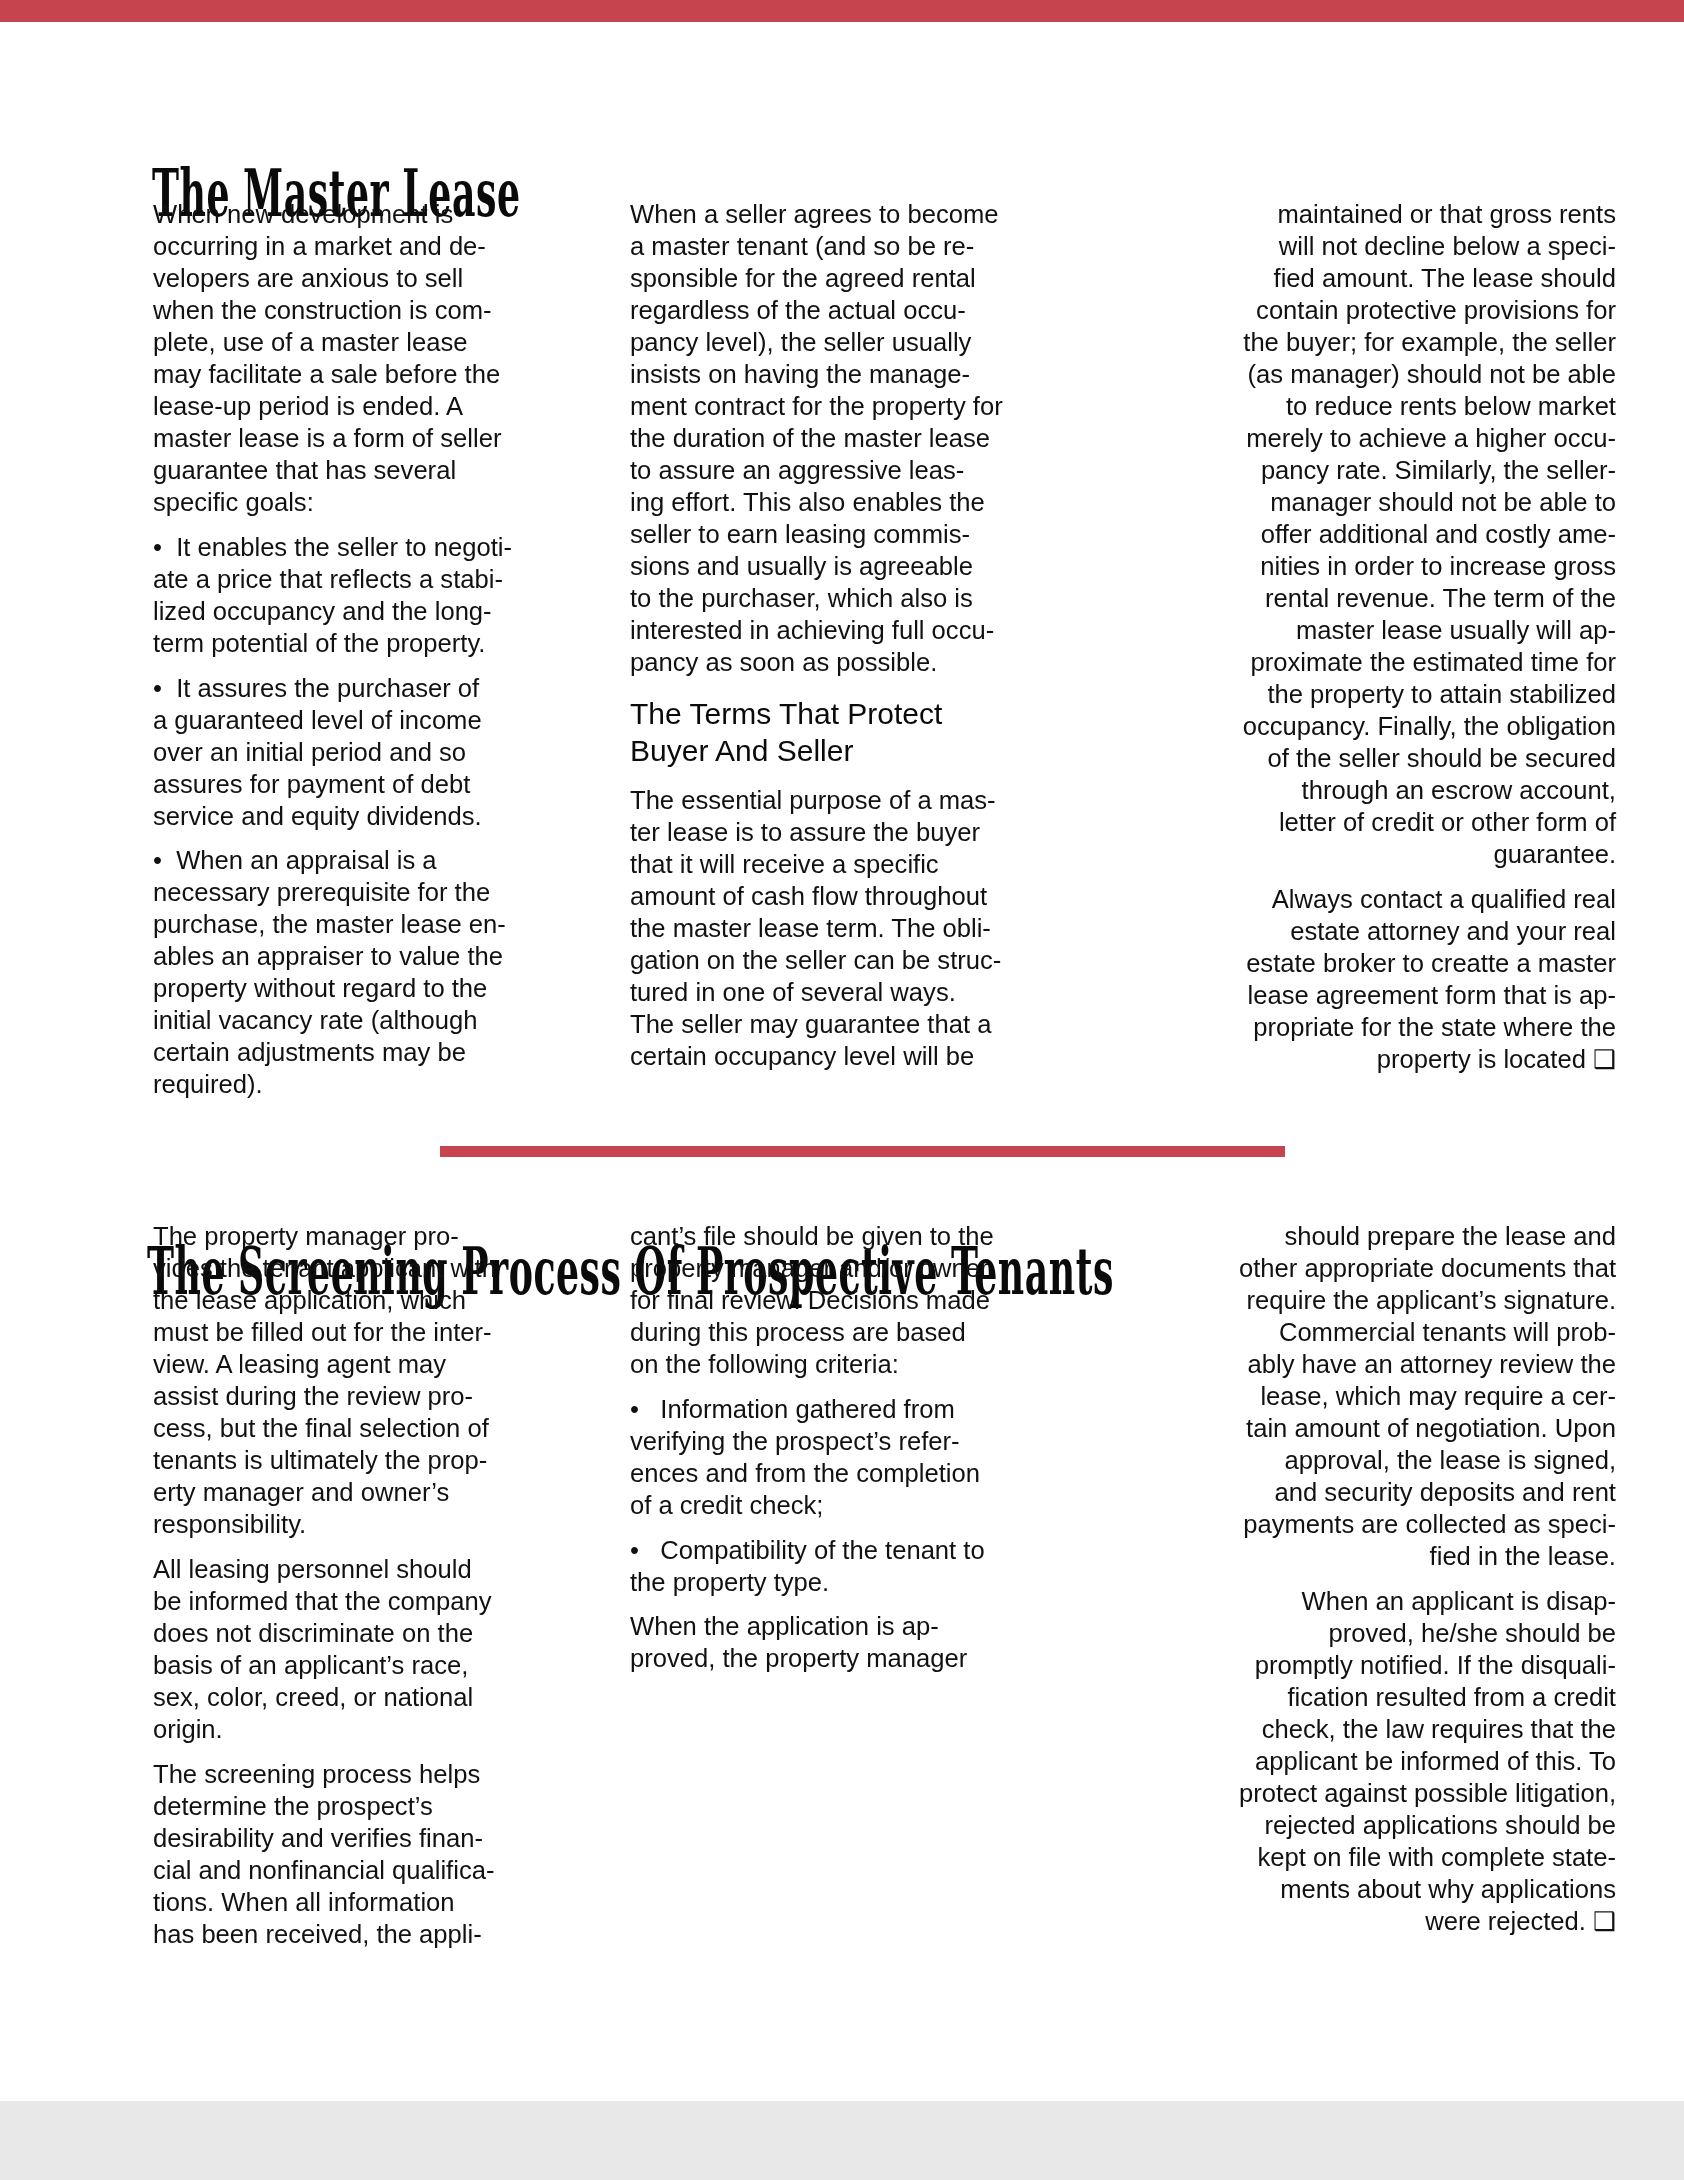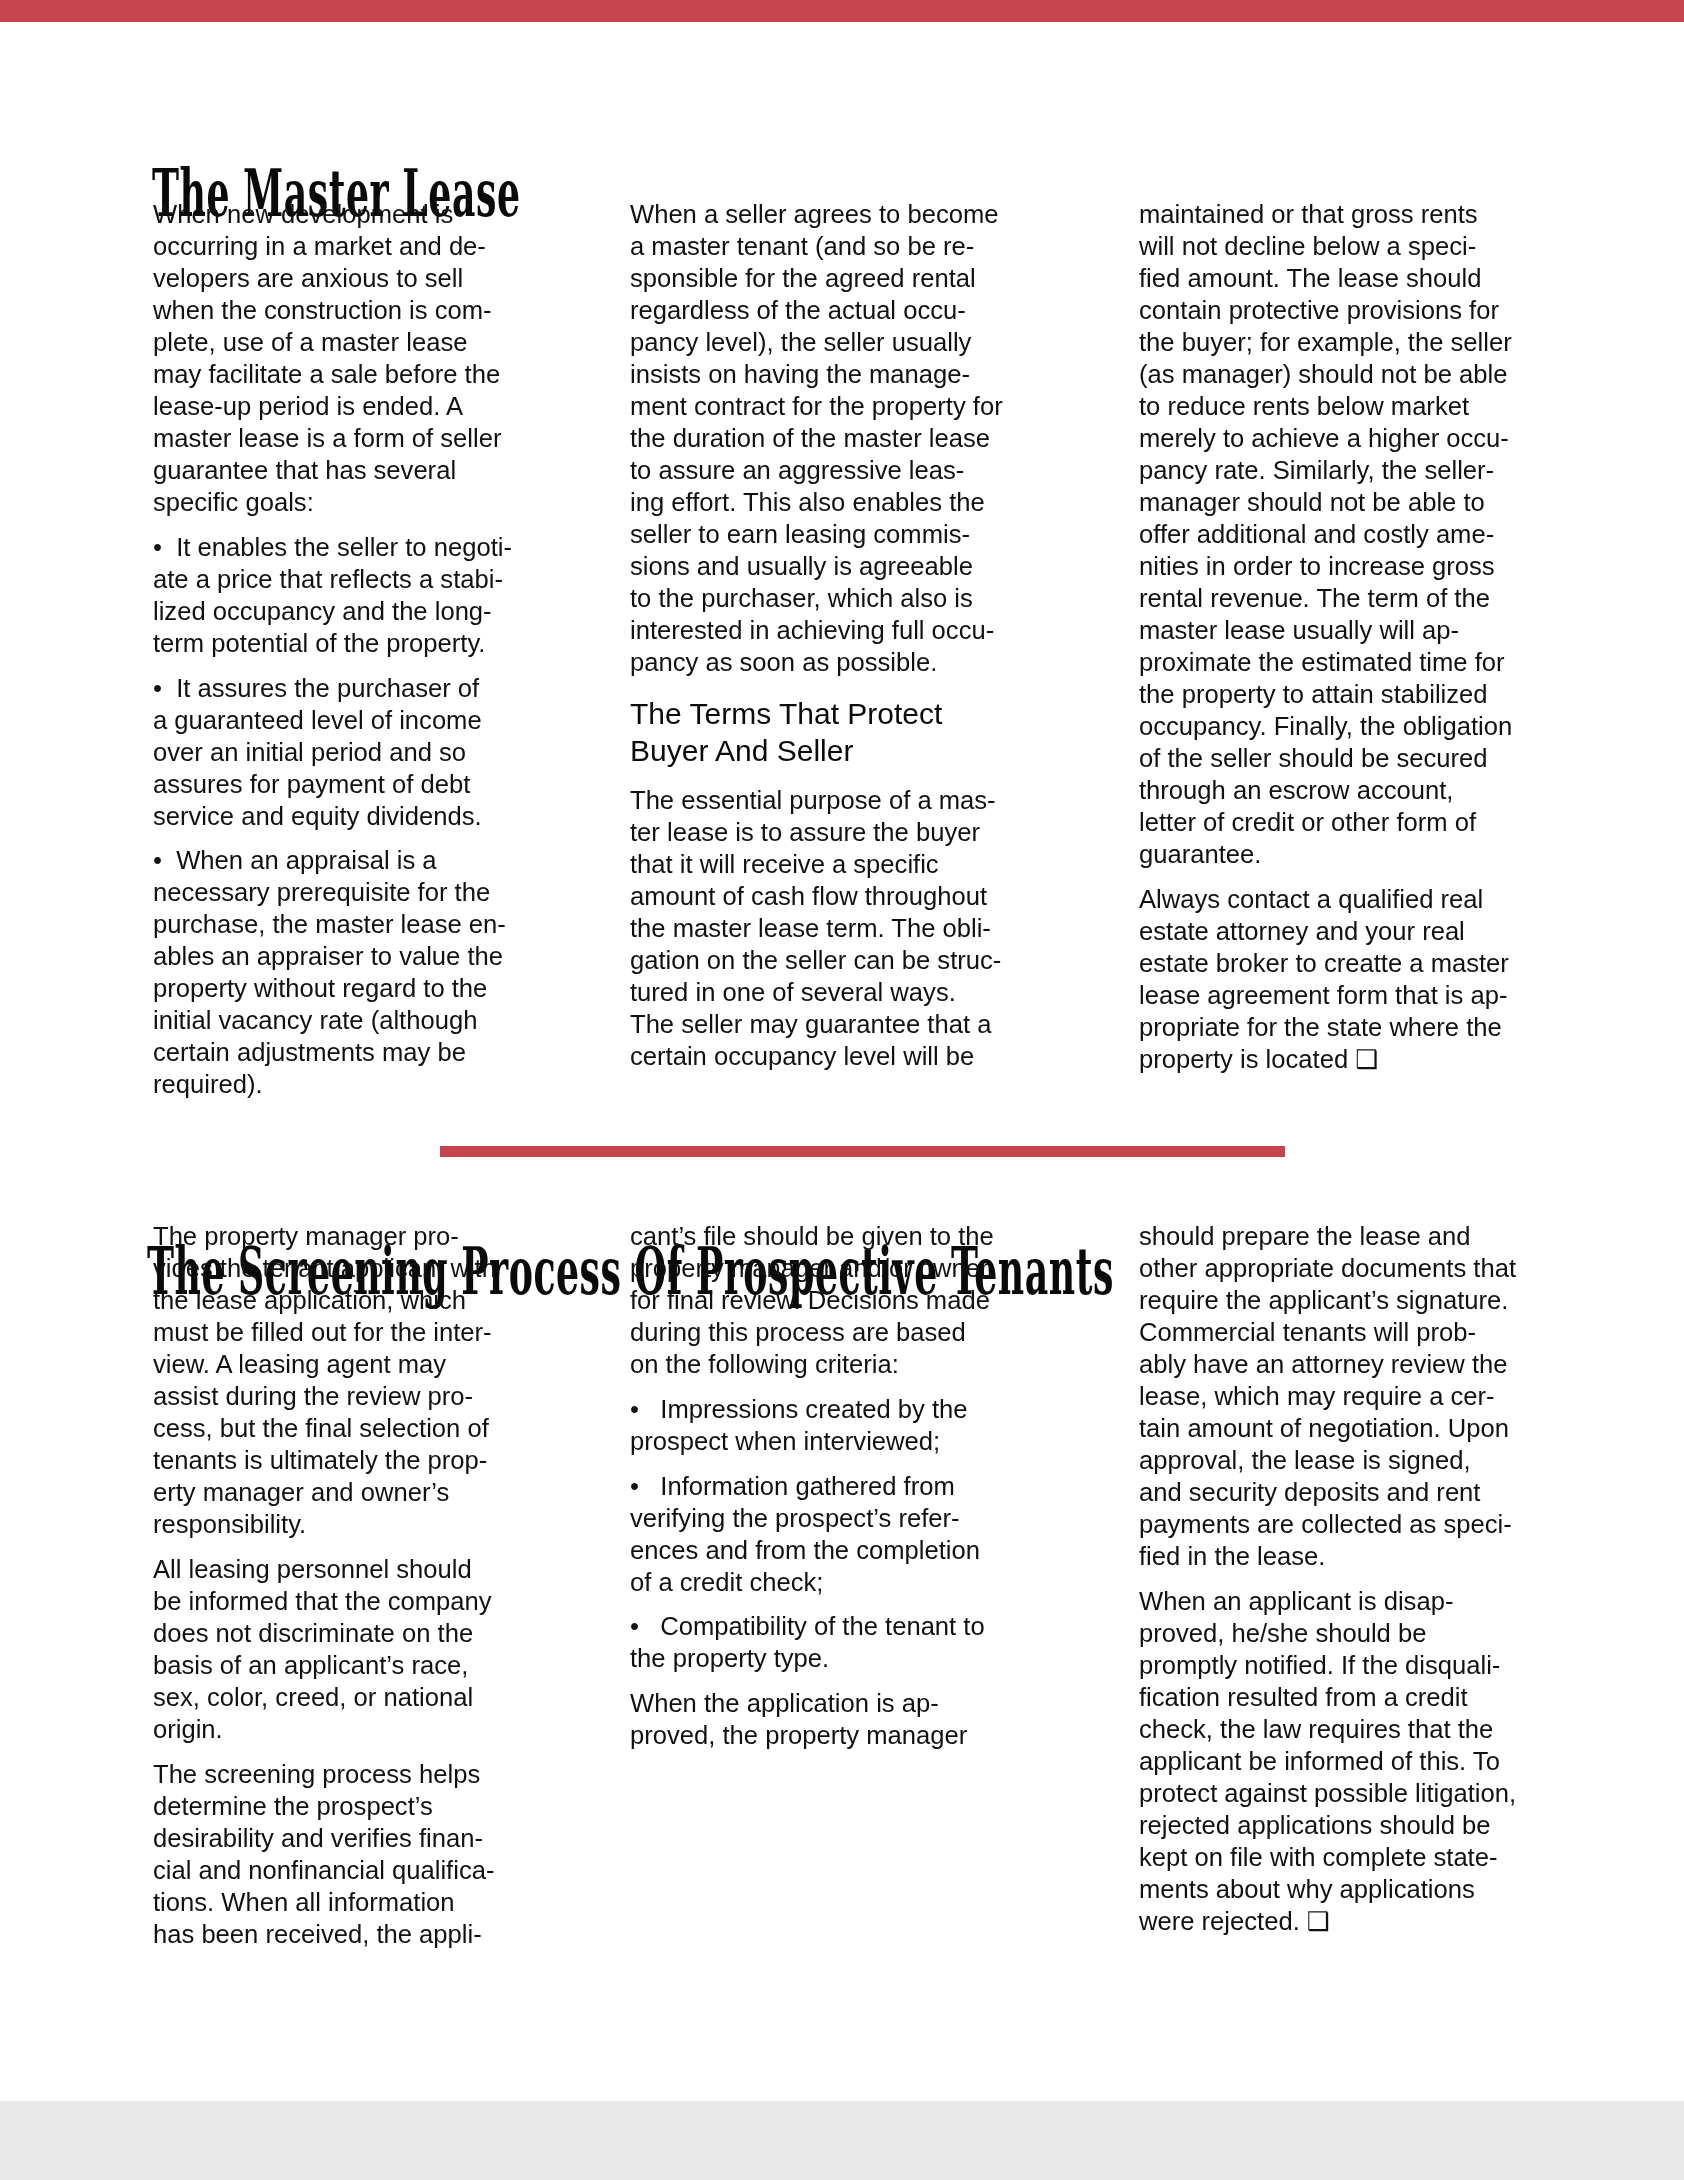--- a/index.html
+++ b/index.html
@@ -36,21 +36,21 @@
   .columns {
     position:absolute;
     display:flex;
     align-items:flex-start;
   }
   #a1cols { top:198px; left:153px; }
   #a2cols { top:1220px; left:153px; }
   .col { flex:0 0 auto; }
   .col-1 { width:443px; }
   .col-2 { width:443px; margin-left:34px; }
-  .col-3 { width:453px; margin-left:66px; }
+  .col-3 { width:453px; margin-left:90px;text-align:right; }
   .block { }
   .block + .block { margin-top:12.8px; }
   .block.subhead { margin-top:17px; }
   .block.subhead + .block { margin-top:15.3px; }
   .line {
     font-size:25.6px;
     line-height:32px;
     white-space:pre;
     color:#111111;
   }
@@ -220,24 +220,20 @@
     </div>
     <div class="col col-2">
       <div class="block">
           <div class="line">cant’s file should be given to the</div>
           <div class="line">property manager and/or owner</div>
           <div class="line">for final review. Decisions made</div>
           <div class="line">during this process are based</div>
           <div class="line">on the following criteria:</div>
         </div>
       <div class="block">
-          <div class="line">•   Impressions created by the</div>
-          <div class="line">prospect when interviewed;</div>
-        </div>
-      <div class="block">
           <div class="line">•   Information gathered from</div>
           <div class="line">verifying the prospect’s refer-</div>
           <div class="line">ences and from the completion</div>
           <div class="line">of a credit check;</div>
         </div>
       <div class="block">
           <div class="line">•   Compatibility of the tenant to</div>
           <div class="line">the property type.</div>
         </div>
       <div class="block">

